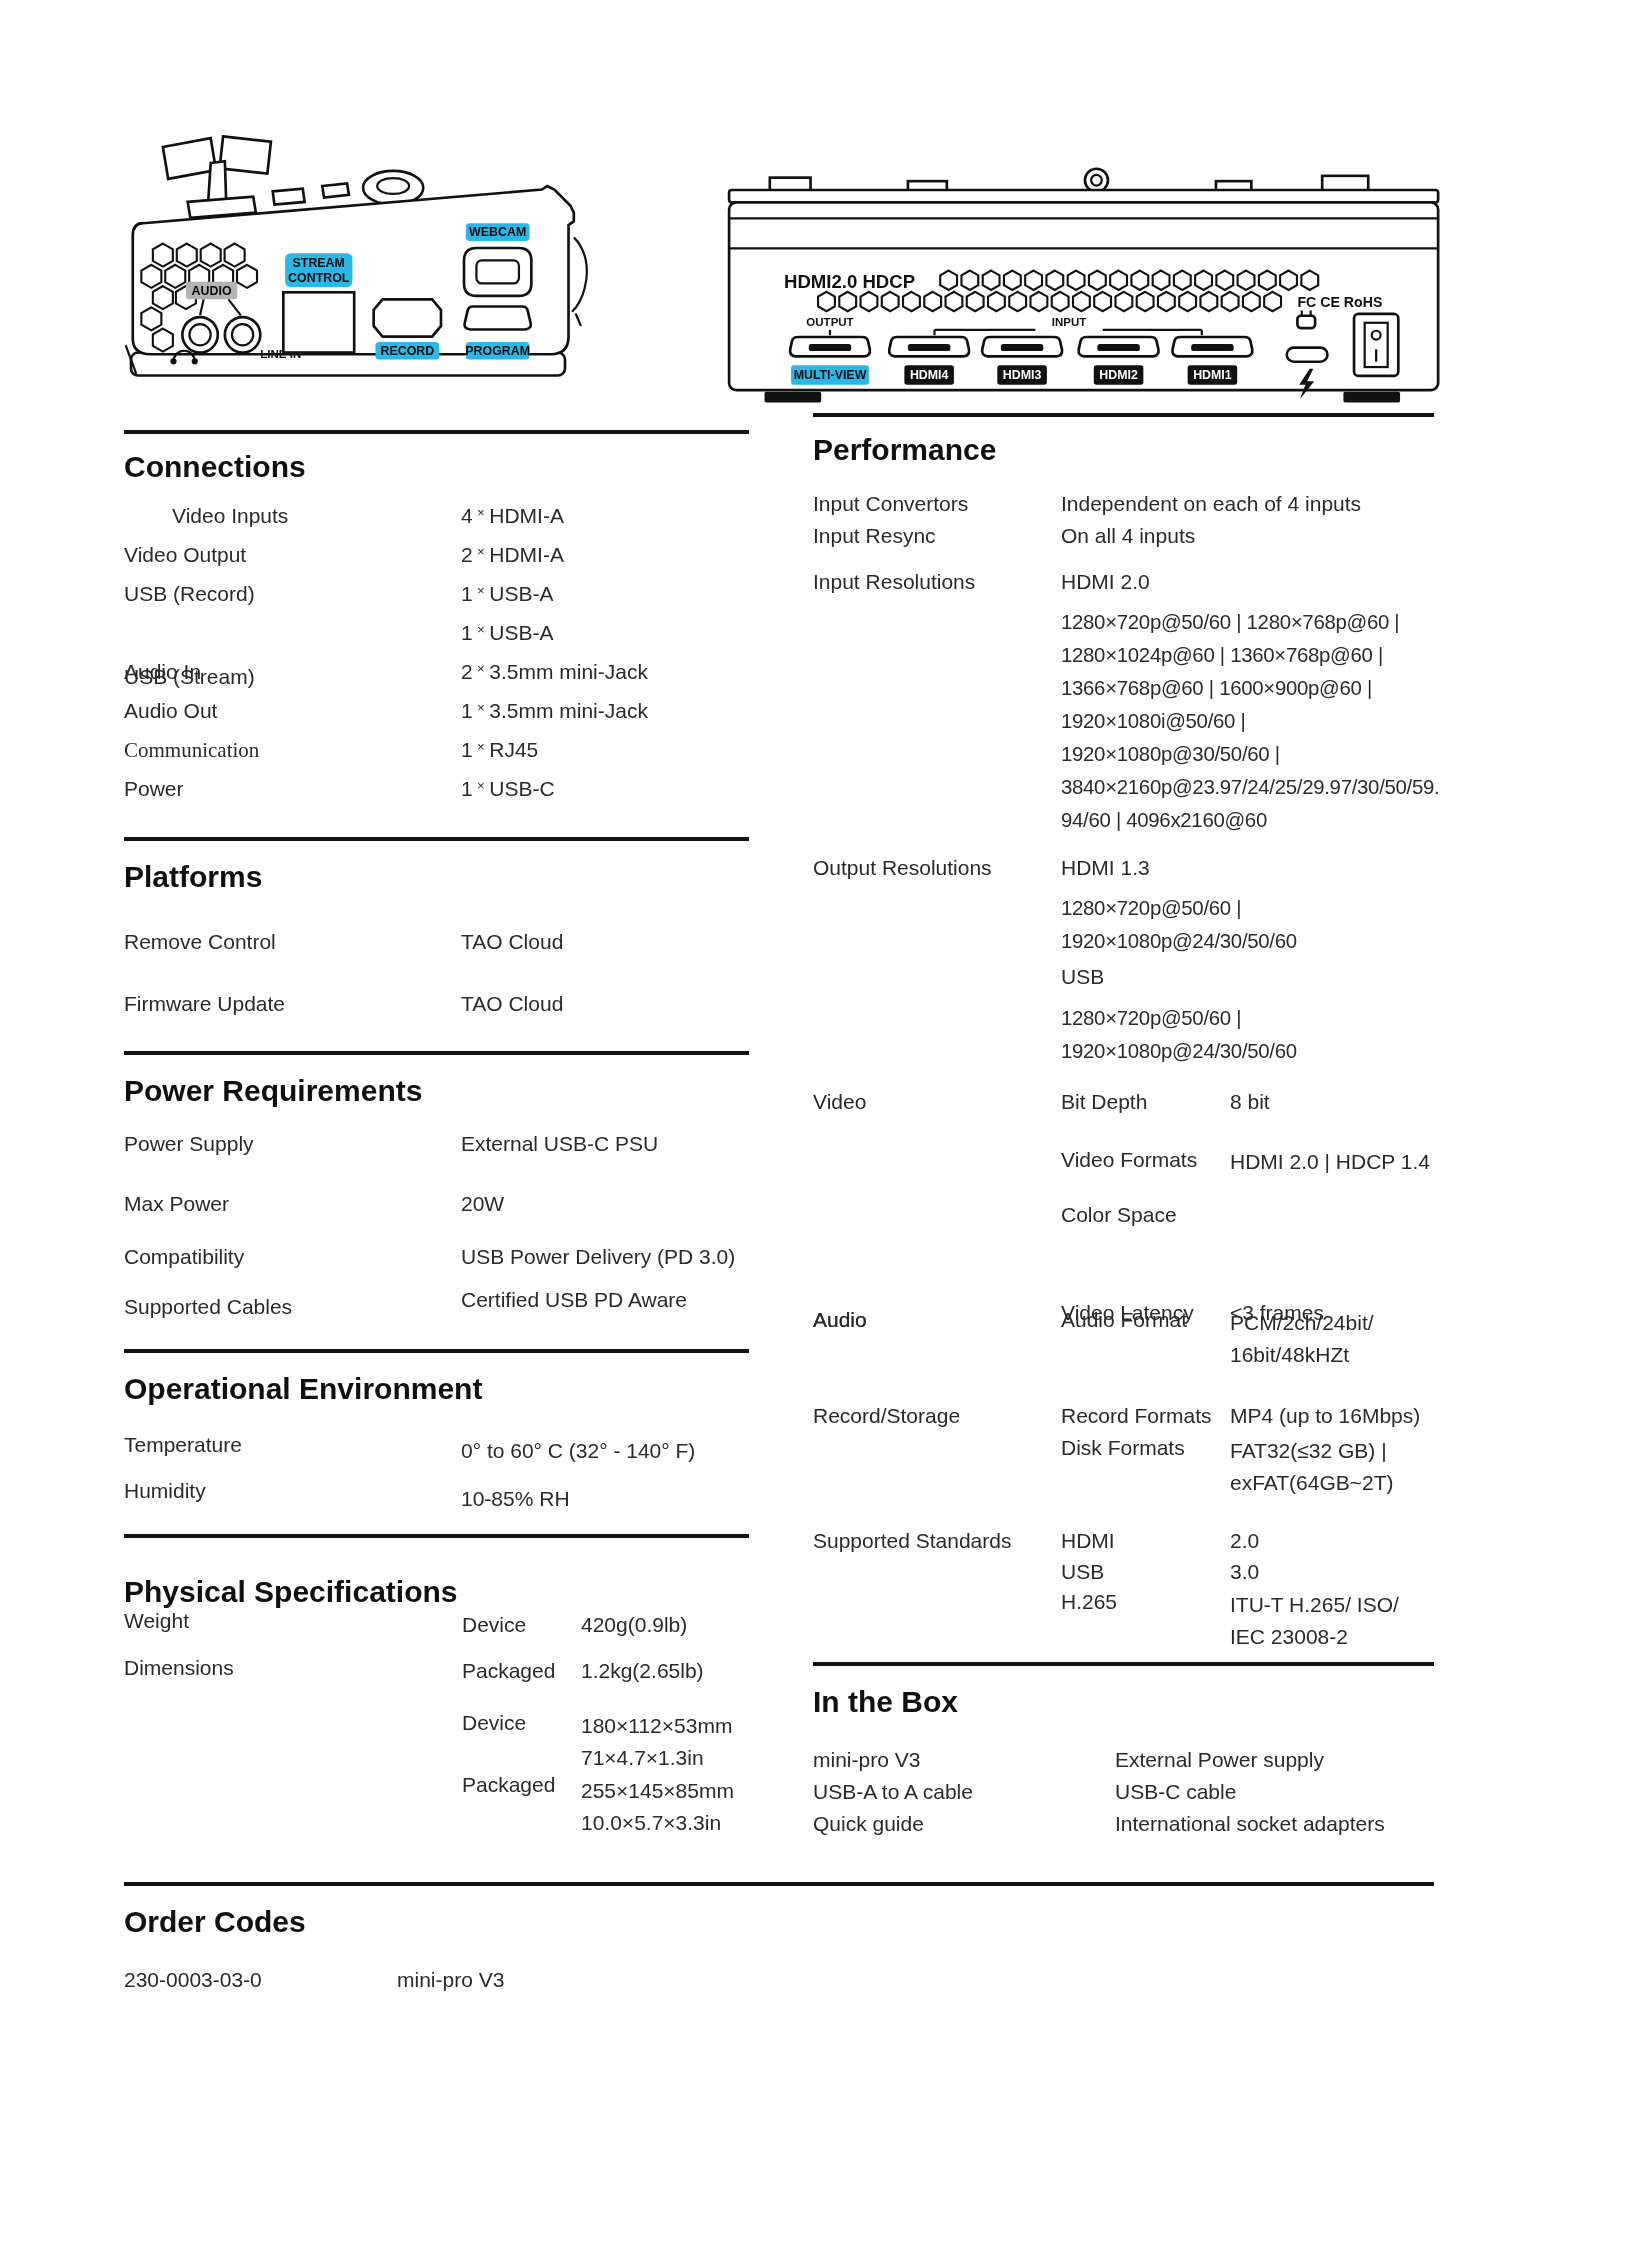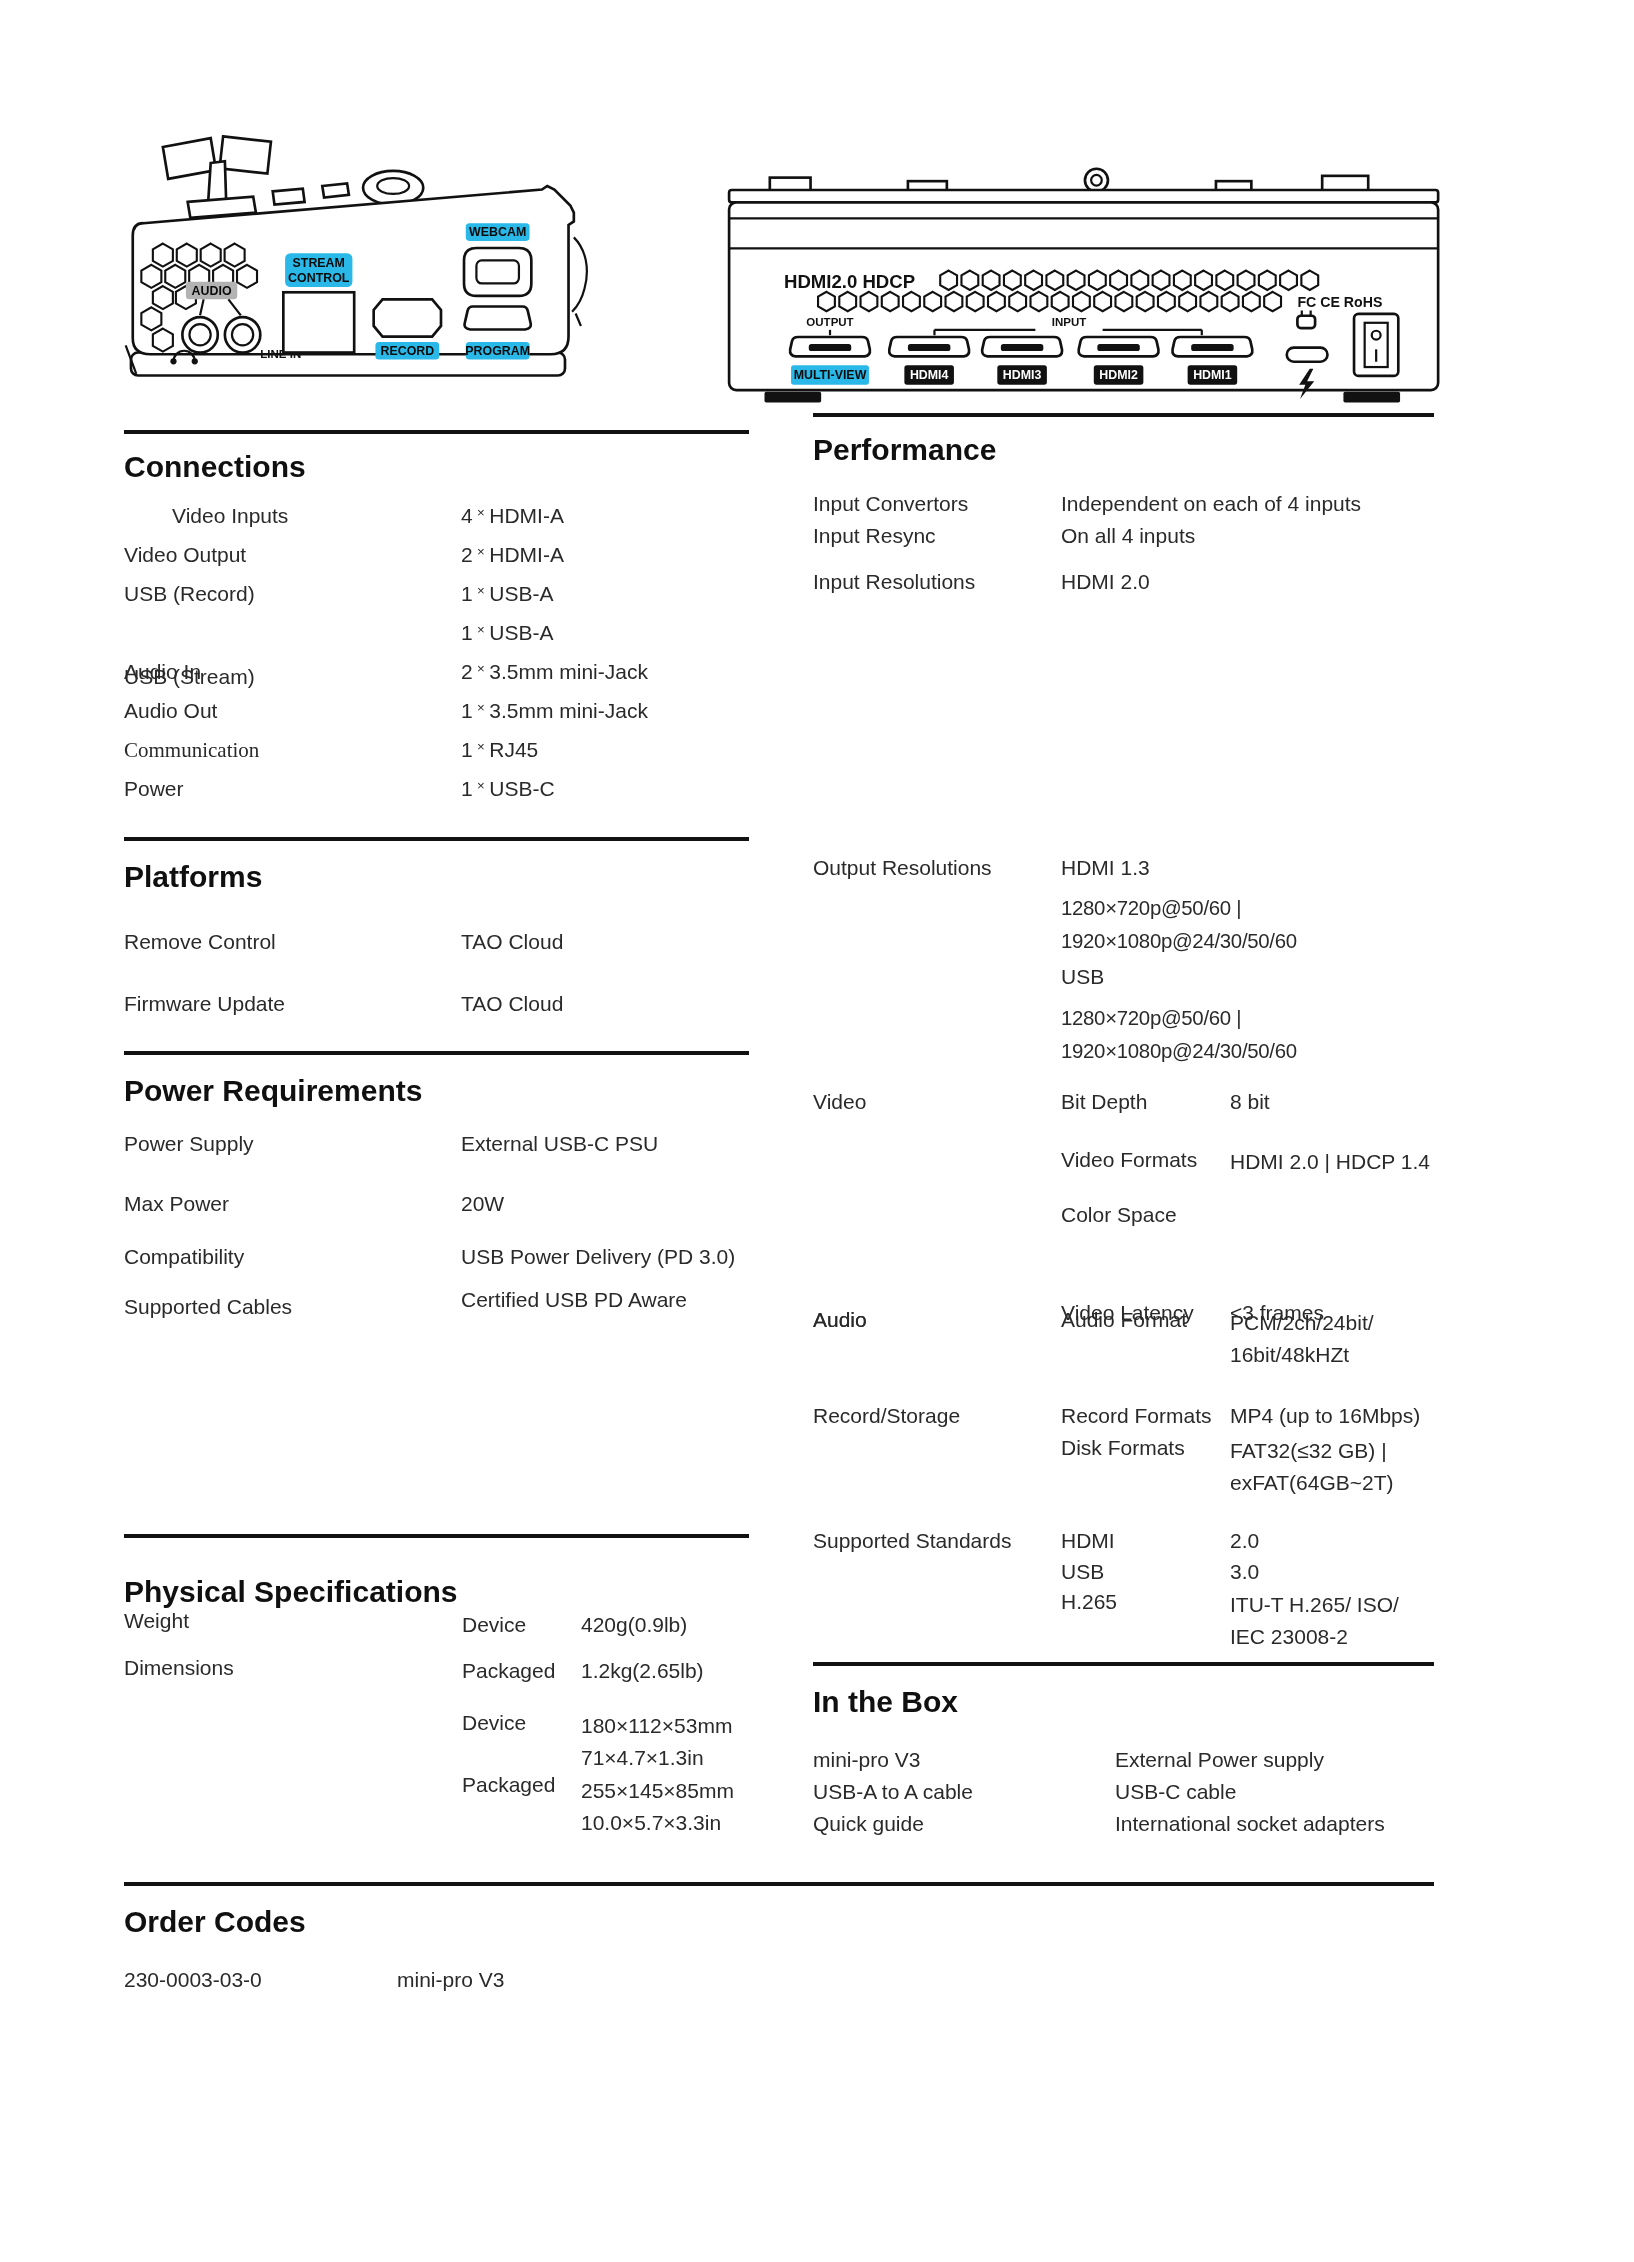--- a/index.html
+++ b/index.html
@@ -281,20 +281,28 @@
     <div class="lbl" style="top:80px;left:0;">Power Supply</div>
     <div class="val" style="top:80px;left:337px;">External USB-C PSU</div>
     <div class="lbl" style="top:140px;left:0;">Max Power</div>
     <div class="val" style="top:140px;left:337px;">20W</div>
     <div class="lbl" style="top:193px;left:0;">Compatibility</div>
     <div class="val" style="top:193px;left:337px;">USB Power Delivery (PD 3.0)</div>
     <div class="lbl" style="top:243px;left:0;">Supported Cables</div>
     <div class="val" style="top:236px;left:337px;">Certified USB PD Aware</div>
   </section>
 
+  <section class="sec" style="left:124px;top:1349px;width:625px;height:182px;">
+    <div class="rule"></div>
+    <h2 class="title" style="top:23px;">Operational Environment</h2>
+    <div class="lbl" style="top:83px;left:0;">Temperature</div>
+    <div class="val" style="top:89px;left:337px;">0° to 60° C (32° - 140° F)</div>
+    <div class="lbl" style="top:129px;left:0;">Humidity</div>
+    <div class="val" style="top:137px;left:337px;">10-85% RH</div>
+  </section>
 
   <section class="sec" style="left:124px;top:1534px;width:625px;height:346px;">
     <div class="rule"></div>
     <h2 class="title" style="top:23px;margin-top:18px;">Physical Specifications</h2>
     <div class="lbl" style="top:74px;left:0;">Weight</div>
     <div class="lbl" style="top:121px;left:0;">Dimensions</div>
     <div class="sub" style="top:78px;left:338px;">Device</div>
     <div class="val" style="top:78px;left:457px;">420g(0.9lb)</div>
     <div class="sub" style="top:124px;left:338px;">Packaged</div>
     <div class="val" style="top:124px;left:457px;">1.2kg(2.65lb)</div>
@@ -310,20 +318,27 @@
     <div class="rule"></div>
     <h2 class="title" style="top:19.5px;">Performance</h2>
 
     <div class="lbl" style="top:78px;left:0;">Input Convertors</div>
     <div class="val" style="top:78px;left:248px;">Independent on each of 4 inputs</div>
     <div class="lbl" style="top:110px;left:0;">Input Resync</div>
     <div class="val" style="top:110px;left:248px;">On all 4 inputs</div>
 
     <div class="lbl" style="top:156px;left:0;">Input Resolutions</div>
     <div class="val" style="top:156px;left:248px;">HDMI 2.0</div>
+    <div class="list" style="top:193px;left:248px;width:381px;">1280×720p@50/60 | 1280×768p@60 |
+1280×1024p@60 | 1360×768p@60 |
+1366×768p@60 | 1600×900p@60 |
+1920×1080i@50/60 |
+1920×1080p@30/50/60 |
+3840×2160p@23.97/24/25/29.97/30/50/59.
+94/60 | 4096x2160@60</div>
 
     <div class="lbl" style="top:442px;left:0;">Output Resolutions</div>
     <div class="val" style="top:442px;left:248px;">HDMI 1.3</div>
     <div class="list" style="top:479px;left:248px;width:381px;">1280×720p@50/60 |
 1920×1080p@24/30/50/60</div>
     <div class="val" style="top:551px;left:248px;">USB</div>
     <div class="list" style="top:589px;left:248px;width:381px;">1280×720p@50/60 |
 1920×1080p@24/30/50/60</div>
 
     <div class="lbl" style="top:676px;left:0;text-align:right;">Video</div>

